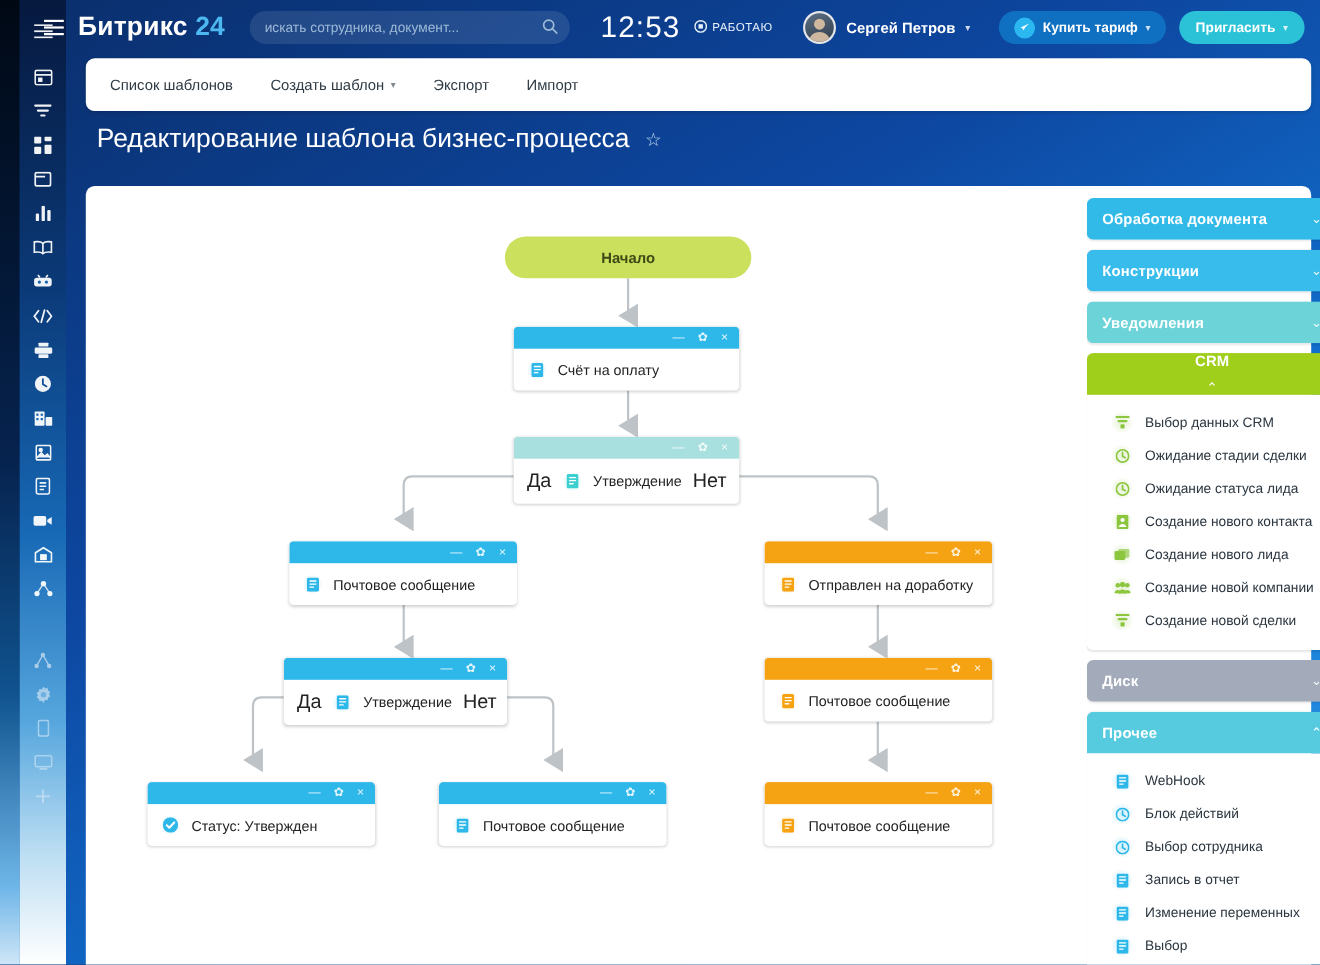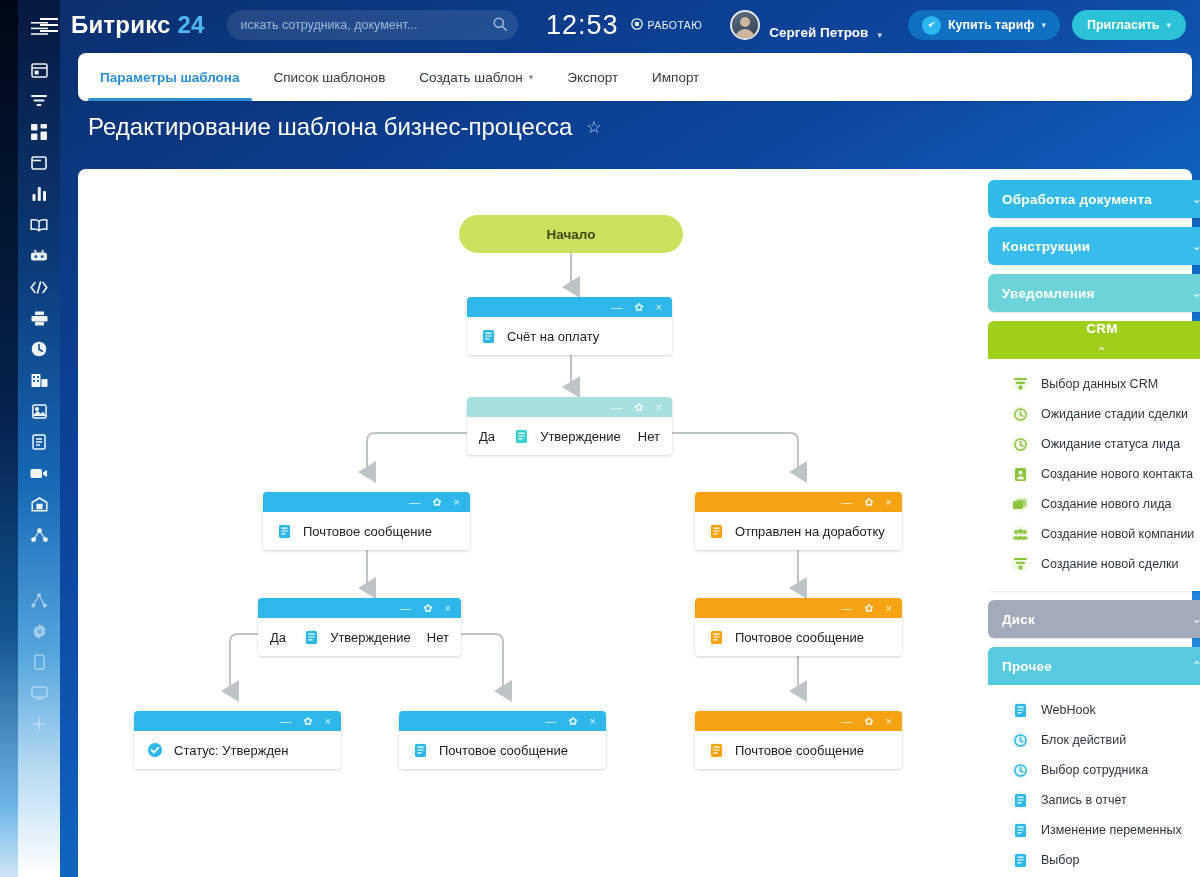--- a/index.html
+++ b/index.html
@@ -74,21 +74,21 @@
   .search-icon { position:absolute; right:11px; top:7px; color:#9cb9d6; }
   .clock {
     font-size: 27px; font-weight: 300; letter-spacing: 1px;
     margin-left: 28px; margin-right: 12px; white-space: nowrap;
   }
   .work-status {
     display: flex; align-items: center; gap: 5px;
     font-size: 10.5px; letter-spacing: .4px; color: #e8f2fb; white-space: nowrap;
   }
   .user-block {
-    display: flex; align-items: flex-end; gap: 9px;
+    display: flex; align-items: center; gap: 9px;
     margin-left: 28px; cursor: pointer; white-space: nowrap;
   }
   .avatar {
     width: 30px; height: 30px; border-radius: 50%;
     background: linear-gradient(160deg,#5c6f84,#2f3c4c);
     border: 2px solid rgba(255,255,255,.85);
     position: relative; overflow: hidden;
   }
   .avatar:before {
     content:""; position:absolute; left:50%; top:5px; transform:translateX(-50%);
@@ -162,21 +162,21 @@
     gap: 12px; padding-right: 10px;
   }
   .node .bar span { color: rgba(255,255,255,.85); font-size: 11px; line-height:1; cursor:pointer; }
   .node .body {
     display: flex; align-items: center; gap: 10px;
     padding: 10px 12px; min-height: 38px;
     font-size: 13px; color: #222;
   }
   .node .body.split { justify-content: space-between; }
   .node .body.split .mid { display:flex; align-items:center; gap:10px; }
-  .node .body .lbl-side { font-size: 13px; color:#222; font-weight:500; }
+  .node .body .lbl-side { font-size: 18px; color:#222; font-weight:500; }
   .nicon {
     width: 18px; height: 18px; border-radius: 50%;
     display:flex; align-items:center; justify-content:center; flex: none;
   }
   .node-start {
     position: absolute;
     border-radius: 22px; background: #cbe05c;
     display:flex; align-items:center; justify-content:center;
     color: #3c4a16; font-size: 13.5px; font-weight: 700;
   }
@@ -414,23 +414,20 @@
       <span>Купить тариф</span>
       <span class="caret">▾</span>
     </div>
     <div class="btn-invite">
       <span>Пригласить</span>
       <span class="caret">▾</span>
     </div>
   </div>
 
   <div class="tabs-panel" id="tabbar">
-      <div class="tab active">
-        <span>Параметры шаблона</span>
-      </div>
       <div class="tab">
         <span>Список шаблонов</span>
       </div>
       <div class="tab">
         <span>Создать шаблон</span>
         <span class="chev">▾</span>
       </div>
       <div class="tab">
         <span>Экспорт</span>
       </div>

